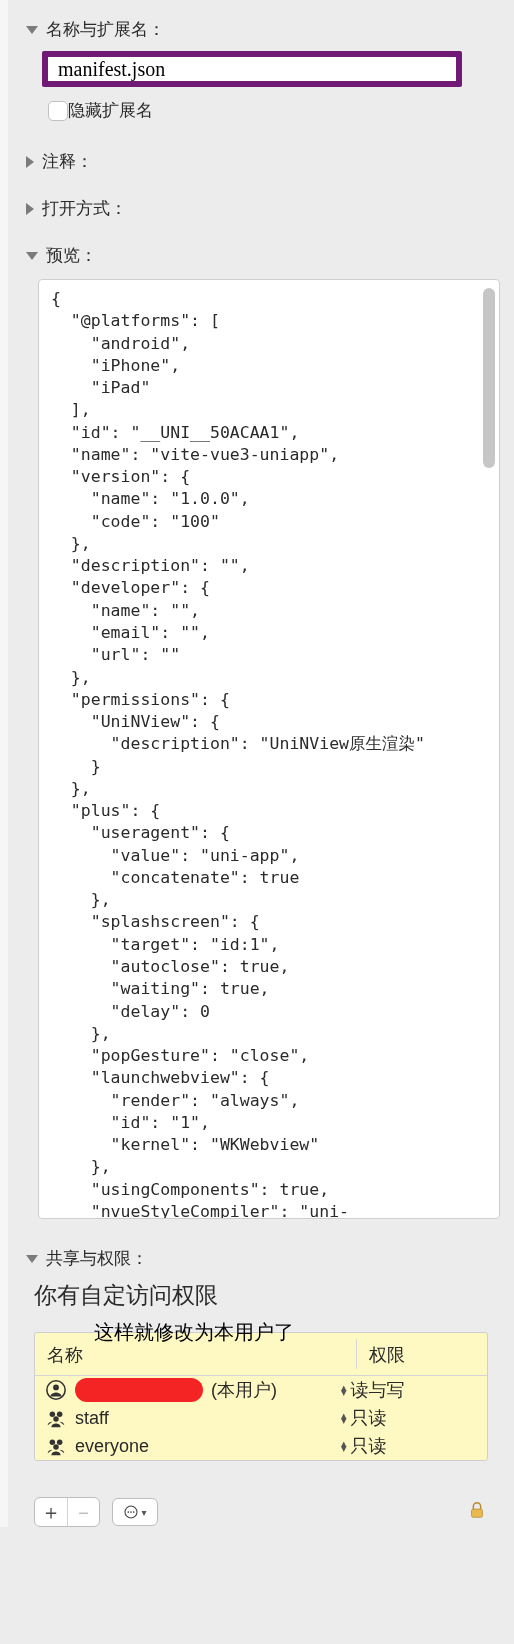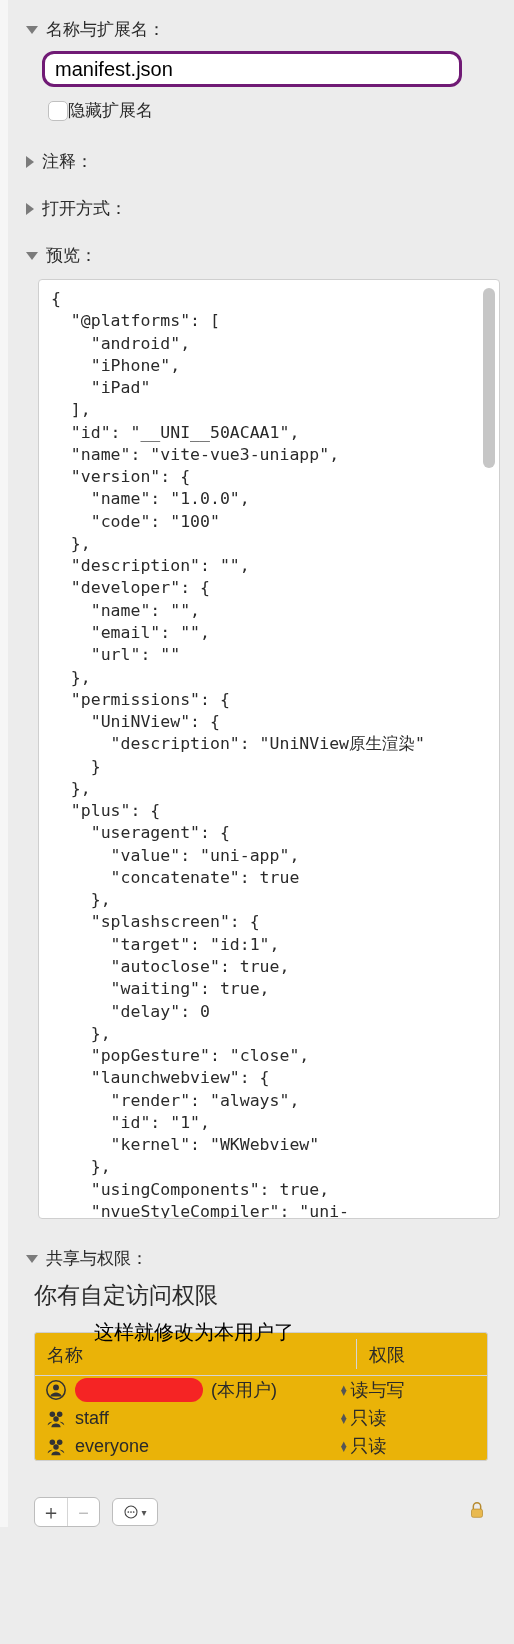--- a/index.html
+++ b/index.html
@@ -22,23 +22,24 @@
     display: inline-block;
   }
   .tri-down { border-left: 6px solid transparent; border-right: 6px solid transparent; border-top: 8px solid #7b7b7b; }
   .tri-right { border-top: 6px solid transparent; border-bottom: 6px solid transparent; border-left: 8px solid #7b7b7b; }
   .input-filename {
     width: 420px;
     height: 36px;
     margin: 4px 0 8px 34px;
     font-size: 20px;
     padding: 4px 10px;
-    border: 3px solid #701a75;
-    border-radius: 12px;
+    border: 6px solid #701a75;
+    border-radius: 2px;
     background: #fff;
+    font-family: Liberation Serif, serif;
   }
   .checkbox-row {
     display: flex; align-items: center; 
     padding: 4px 0 10px 40px;
   }
   .cb {
     width: 20px; height: 20px;
     border: 1px solid #c0c0c0;
     border-radius: 5px;
     background: #fff;
@@ -69,21 +70,21 @@
   .red-note {
     color: #000000; font-size: 20px;
     padding: 4px 0 0 86px;
     font-weight: 400;
     position: relative;
     z-index: 2;
     margin-bottom: -14px;
   }
   .perm-table {
     margin: 0 26px 0 26px;
-    background: #eab308;
+    background: #fef9c3;
     border: 1px solid #cfcfcf;
     border-radius: 3px;
     overflow: hidden;
   }
   .perm-header, .perm-row {
     display: flex; align-items: center;
     font-size: 18px;
   }
   .perm-header { border-bottom: 1px solid #d5d5d5; position: relative; }
   .perm-header .colname, .perm-header .colperm { padding: 10px 8px 8px 12px; }

